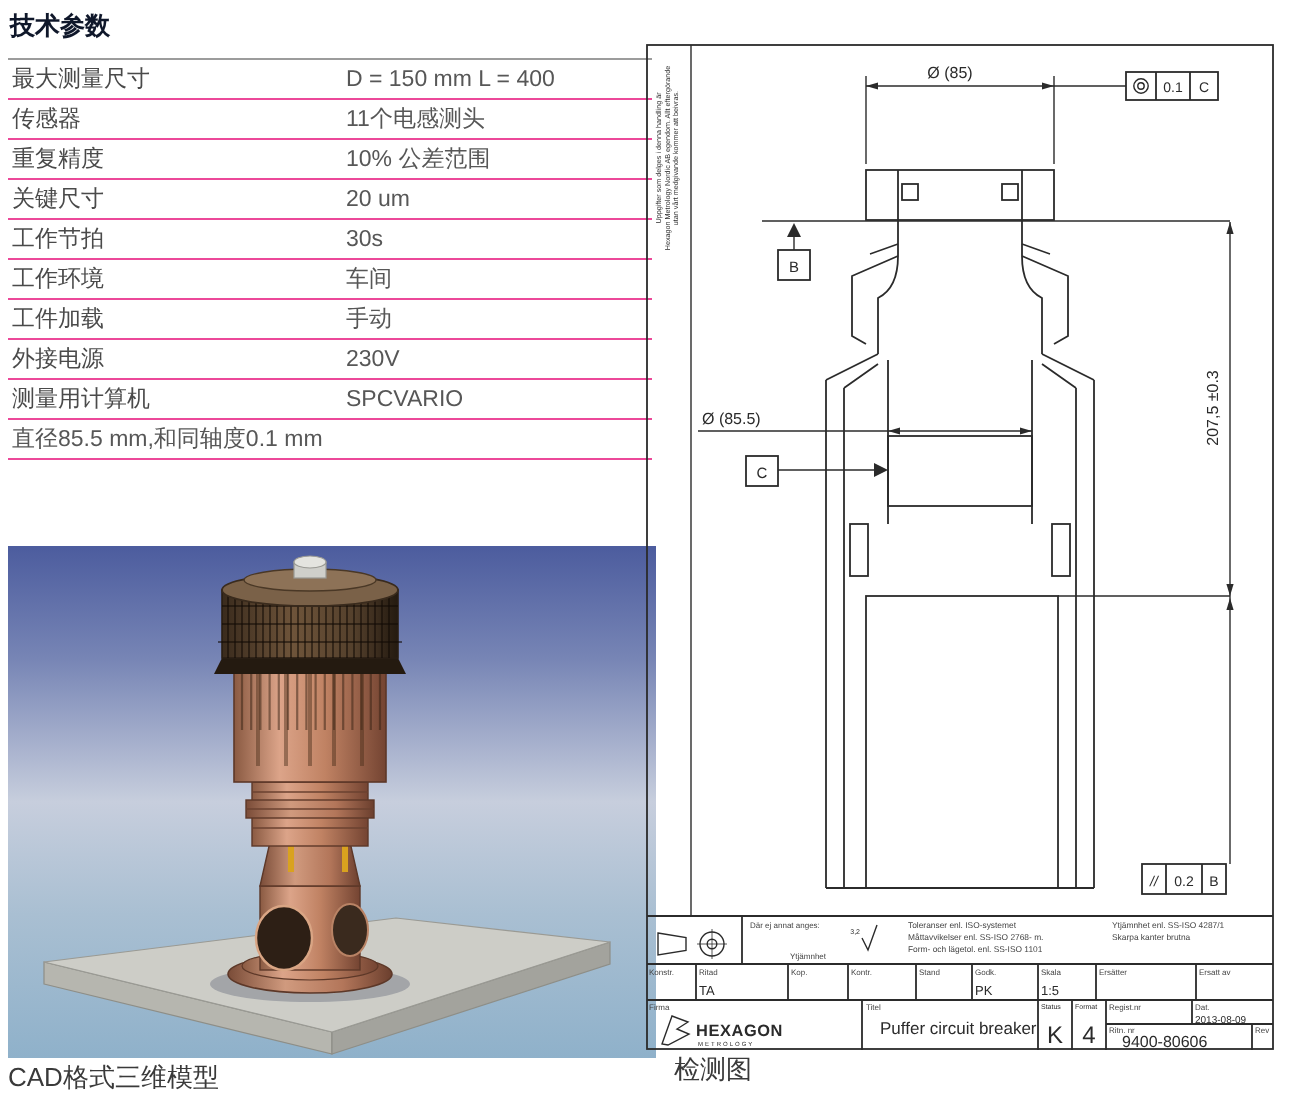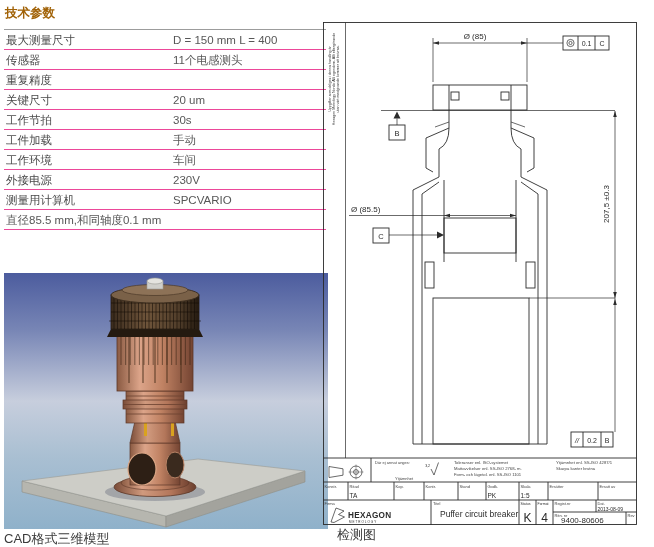--- a/index.html
+++ b/index.html
@@ -1,21 +1,21 @@
 <!DOCTYPE html>
 <html><head>
 <meta charset="utf-8">
 <style>
   html,body{margin:0;padding:0;background:#ffffff;}
   body{font-family:"Liberation Sans","DejaVu Sans",sans-serif;}
   #stage{position:relative;width:654px;height:547px;background:#fff;overflow:hidden;}
 
   
   .params{position:absolute;left:4px;top:5px;width:322px;color:#4a4a4a;}
-  .params .ttl{font-size:12.5px;font-weight:bold;color:#a16207;margin:0 0 7px 1px;}
+  .params .ttl{font-size:12.5px;font-weight:bold;color:#0f172a;margin:0 0 7px 1px;}
   .params .tbl{border-top:1px solid #9c9c9c;}
   .params .row{display:grid;grid-template-columns:167px 1fr;border-bottom:1px solid #ec4899;
                font-size:11.5px;line-height:14px;padding:2.5px 1px 2.5px 2px;}
   .params .row .val{color:#575757;}
 
   
   .cadfig{position:absolute;left:4px;top:273px;width:324px;height:256px;}
   .caption{position:absolute;font-size:13px;color:#3a3a3a;}
   .cap-left{left:4px;top:530px;text-align:right;}
   .cap-right{left:337px;top:526px;}
@@ -43,36 +43,37 @@
       <div class="row">
           <span class="lbl">最大测量尺寸</span>
           <span class="val">D = 150 mm L = 400</span>
         </div>
       <div class="row">
           <span class="lbl">传感器</span>
           <span class="val">11个电感测头</span>
         </div>
       <div class="row">
           <span class="lbl">重复精度</span>
+          <span class="val">10% 公差范围</span>
         </div>
       <div class="row">
           <span class="lbl">关键尺寸</span>
           <span class="val">20 um</span>
         </div>
       <div class="row">
           <span class="lbl">工作节拍</span>
           <span class="val">30s</span>
         </div>
       <div class="row">
+          <span class="lbl">工作环境</span>
+          <span class="val">车间</span>
+        </div>
+      <div class="row">
           <span class="lbl">工件加载</span>
           <span class="val">手动</span>
-        </div>
-      <div class="row">
-          <span class="lbl">工作环境</span>
-          <span class="val">车间</span>
         </div>
       <div class="row">
           <span class="lbl">外接电源</span>
           <span class="val">230V</span>
         </div>
       <div class="row">
           <span class="lbl">测量用计算机</span>
           <span class="val">SPCVARIO</span>
         </div>
       <div class="row">

